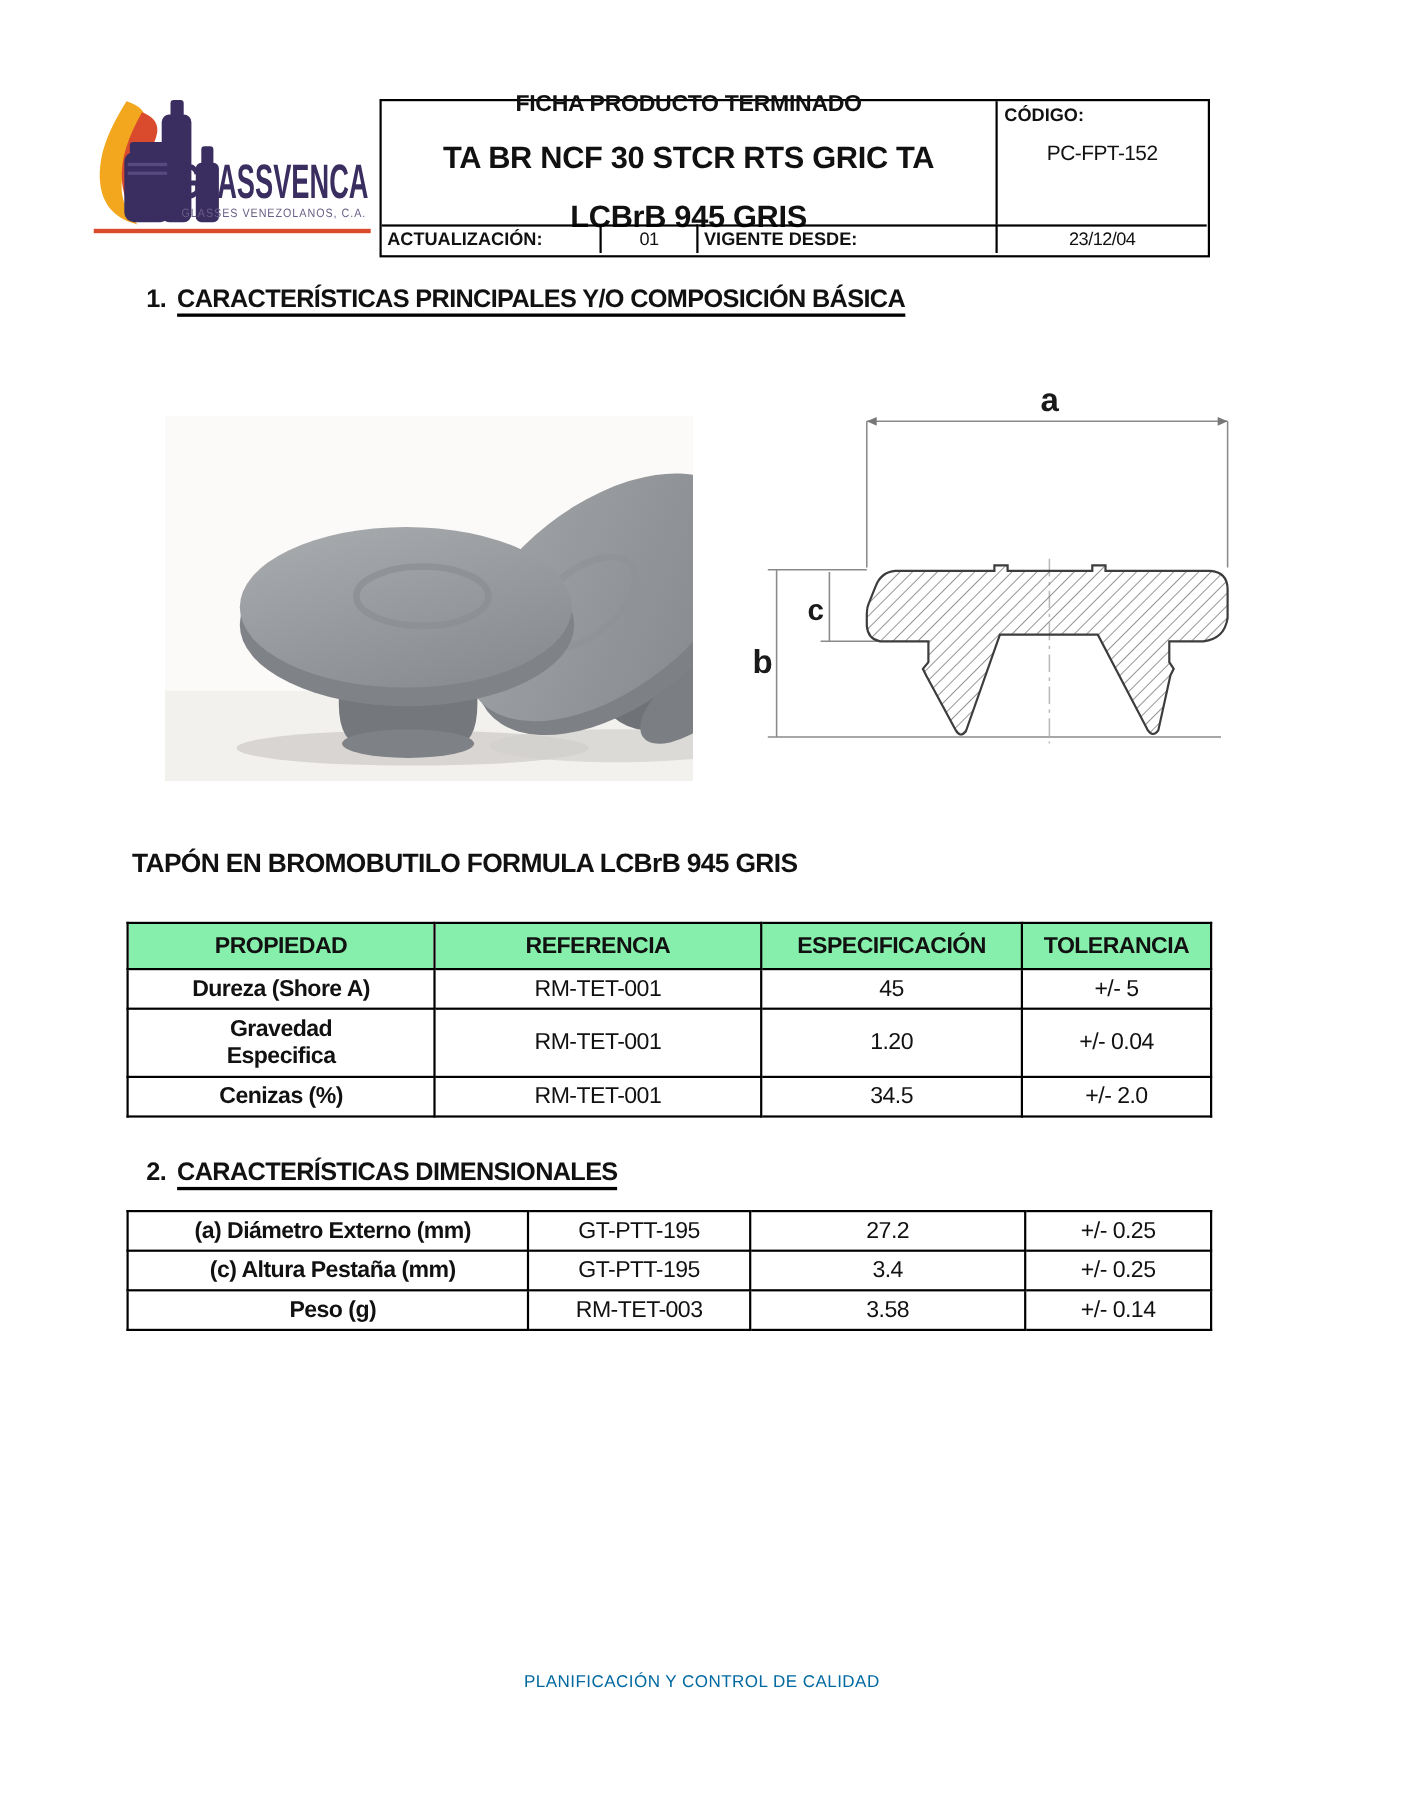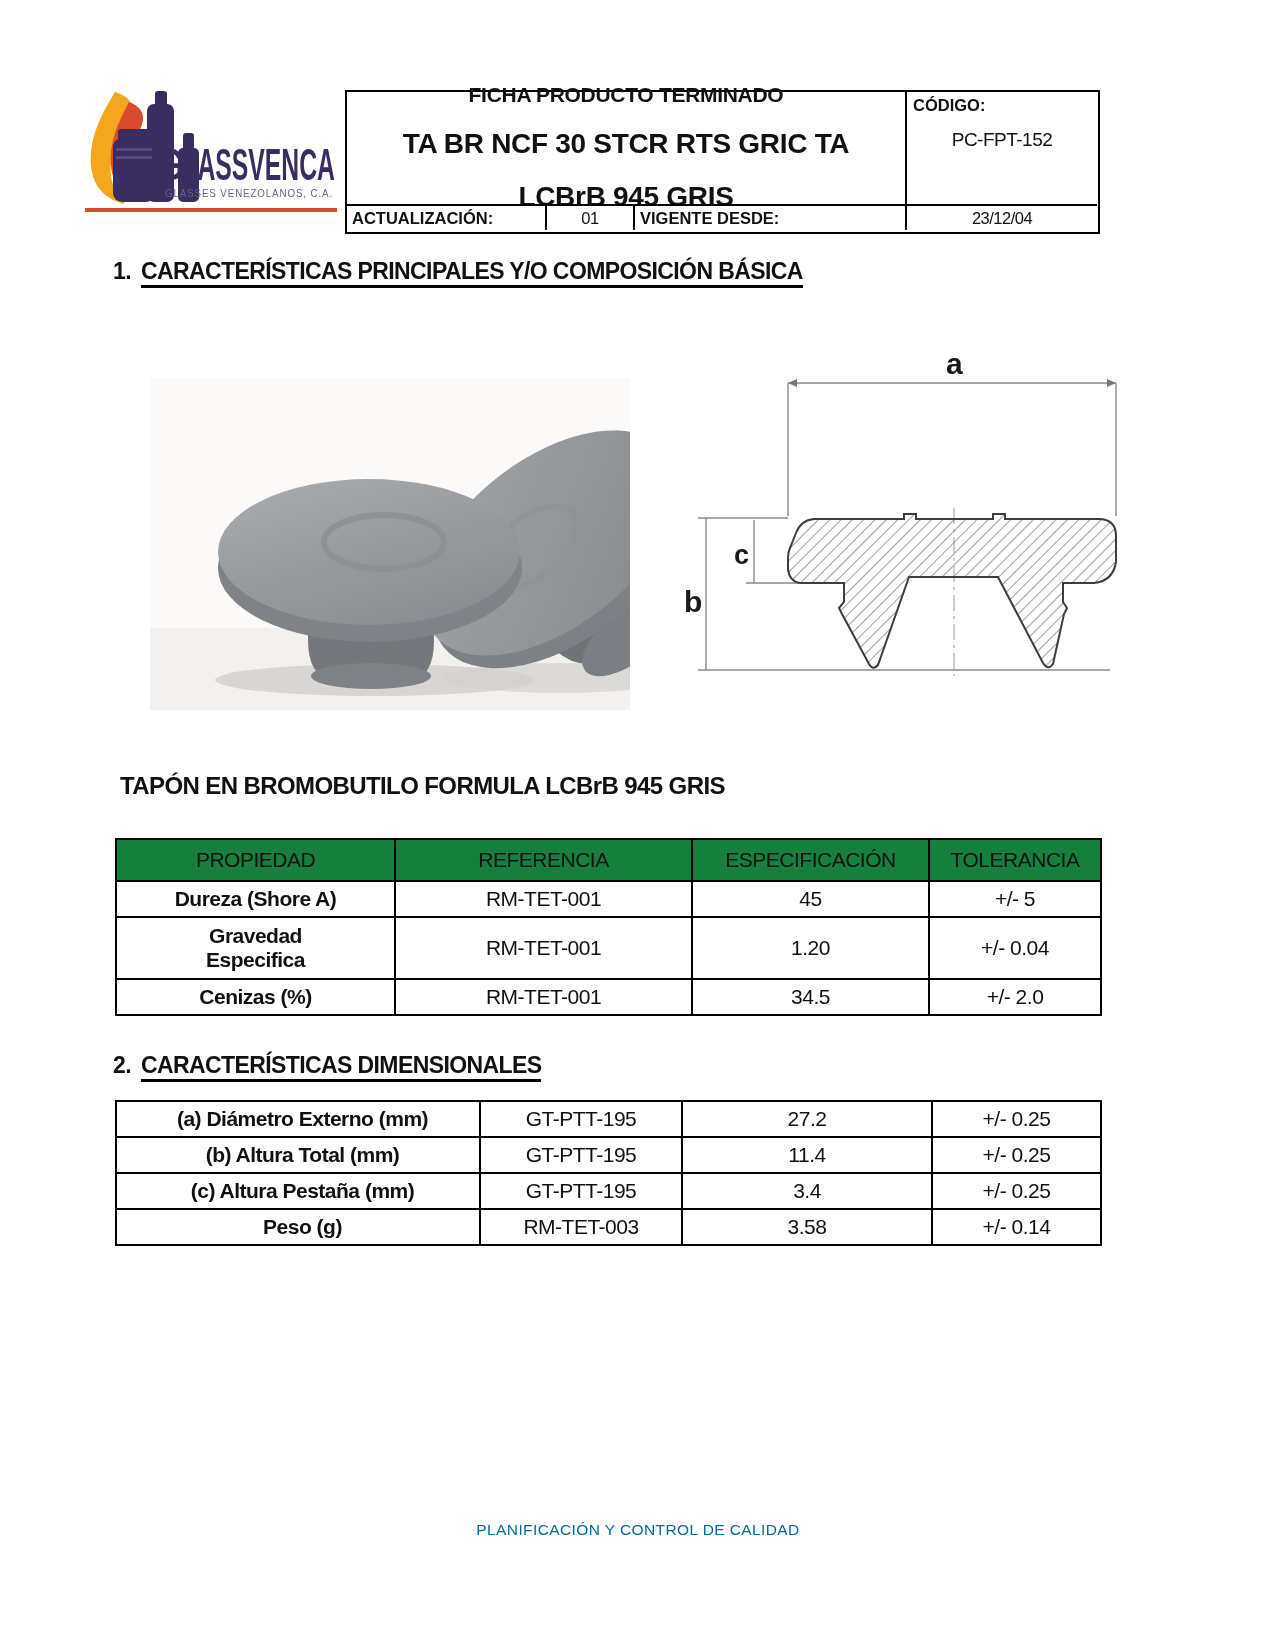--- a/index.html
+++ b/index.html
@@ -30,35 +30,35 @@
   .hdr-prod { font-size:28px; font-weight:bold; letter-spacing:-0.3px; }
   .hdr-code-cell { grid-column:4; grid-row:1; padding:4px 6px; }
   .hdr-code-label { font-size:16.5px; font-weight:bold; }
   .hdr-code-value { font-size:19px; text-align:center; margin-top:14px; letter-spacing:-0.5px; }
   .hdr-b { border-top:2px solid #000; display:flex; align-items:center; font-size:16.5px; }
   .hdr-b.lbl { font-weight:bold; padding-left:5px; }
   .hdr-b.val { justify-content:center; letter-spacing:-0.5px; }
   .bdr-r { border-right:2px solid #000; }
 
   
-  .sec-head { font-size:23px; font-weight:bold; letter-spacing:-0.6px; white-space:nowrap; }
+  .sec-head { font-size:23px; font-weight:bold; letter-spacing:-0.6px; white-space:nowrap;margin-left:20px; }
   .sec-head .num { margin-right:10px; }
   .sec-head .ttl { border-bottom:3px solid #000; padding-bottom:1px; }
 
   
   .photo-box { left:150px; top:378px; width:480px; height:332px; overflow:hidden; }
   .draw-box  { left:648px; top:350px; width:480px; height:334px; }
 
   .note-text { left:120px; top:772px; font-size:24px; font-weight:bold; letter-spacing:-0.6px; white-space:nowrap; }
 
   
   table.spec { border-collapse:collapse; table-layout:fixed; width:985px; }
   table.spec td, table.spec th { border:2px solid #000; overflow:hidden; }
   table.spec th {
-    background:#15803d; font-size:21px; font-weight:normal;
+    background:#86efac; font-size:21px; font-weight:bold;
     letter-spacing:-0.5px; height:42px; text-align:center;
   }
   table.spec td { font-size:21px; text-align:center; letter-spacing:-0.5px; }
   td.bold-c { font-weight:bold; font-size:20px; letter-spacing:-0.4px; }
   td.bold-l { font-weight:bold; font-size:21px; text-align:left; padding-left:9px; letter-spacing:-0.4px; }
   .t1 { left:115px; top:838px; }
   .t2 { left:115px; top:1100px; }
   .r-std  { height:36px; }
   .r-tall { height:62px; }
   .wrap-narrow { display:inline-block; max-width:120px; line-height:1.15; }
@@ -245,26 +245,20 @@
         <col style="width:169px">
       </colgroup>
     <tbody>
     <tr class="r-std">
       <td class="bold-l">(a) Diámetro Externo (mm)</td>
       <td>GT-PTT-195</td>
       <td>27.2</td>
       <td>+/- 0.25</td>
     </tr>
     <tr class="r-std">
-      <td class="bold-l">(b) Altura Total (mm)</td>
-      <td>GT-PTT-195</td>
-      <td>11.4</td>
-      <td>+/- 0.25</td>
-    </tr>
-    <tr class="r-std">
       <td class="bold-l">(c) Altura Pestaña (mm)</td>
       <td>GT-PTT-195</td>
       <td>3.4</td>
       <td>+/- 0.25</td>
     </tr>
     <tr class="r-std">
       <td class="bold-l">Peso (g)</td>
       <td>RM-TET-003</td>
       <td>3.58</td>
       <td>+/- 0.14</td>

